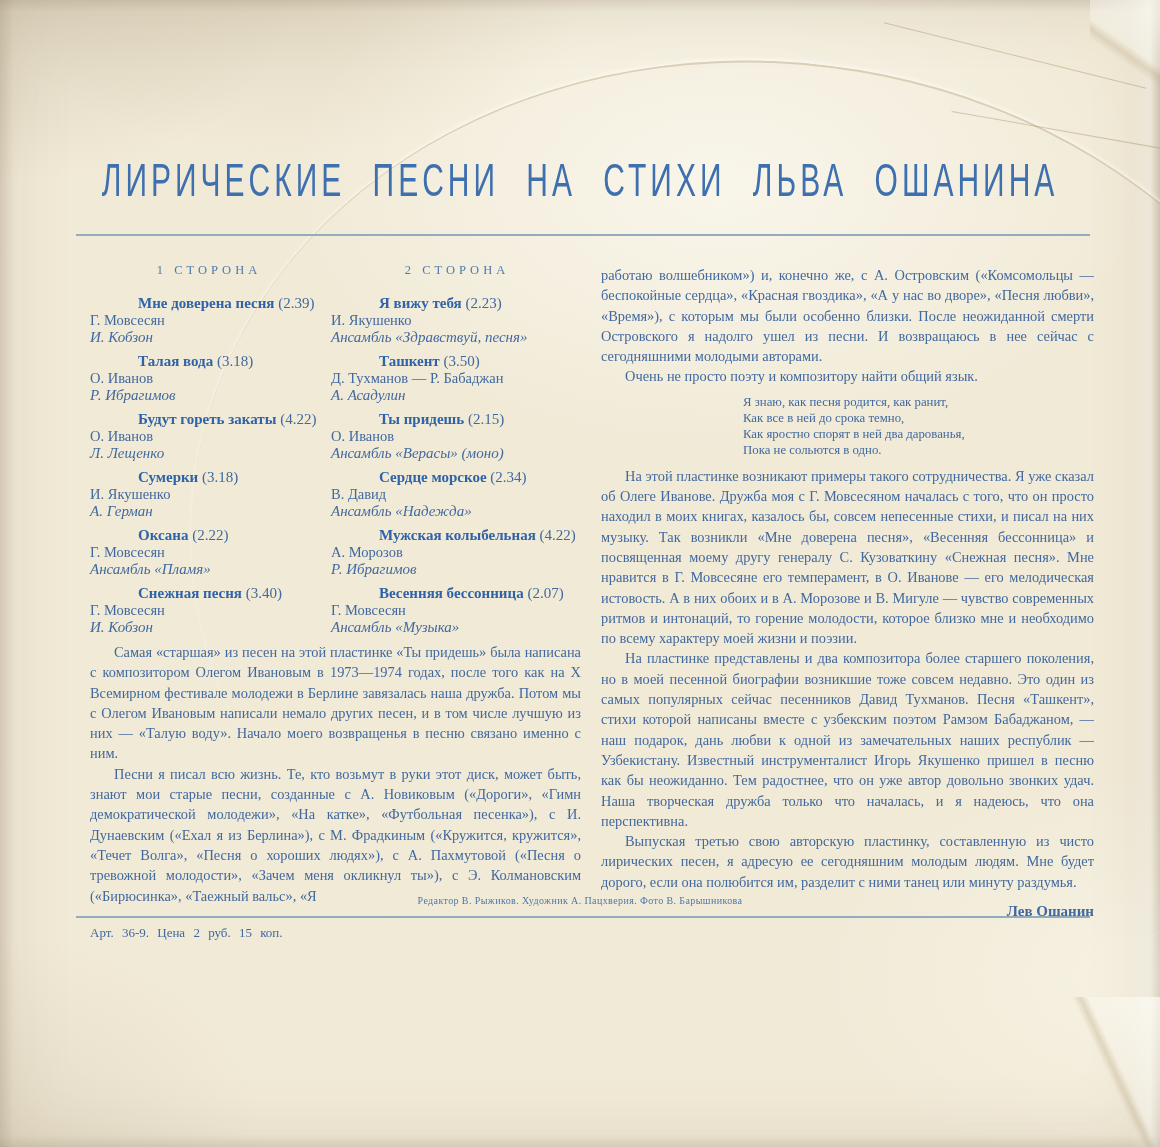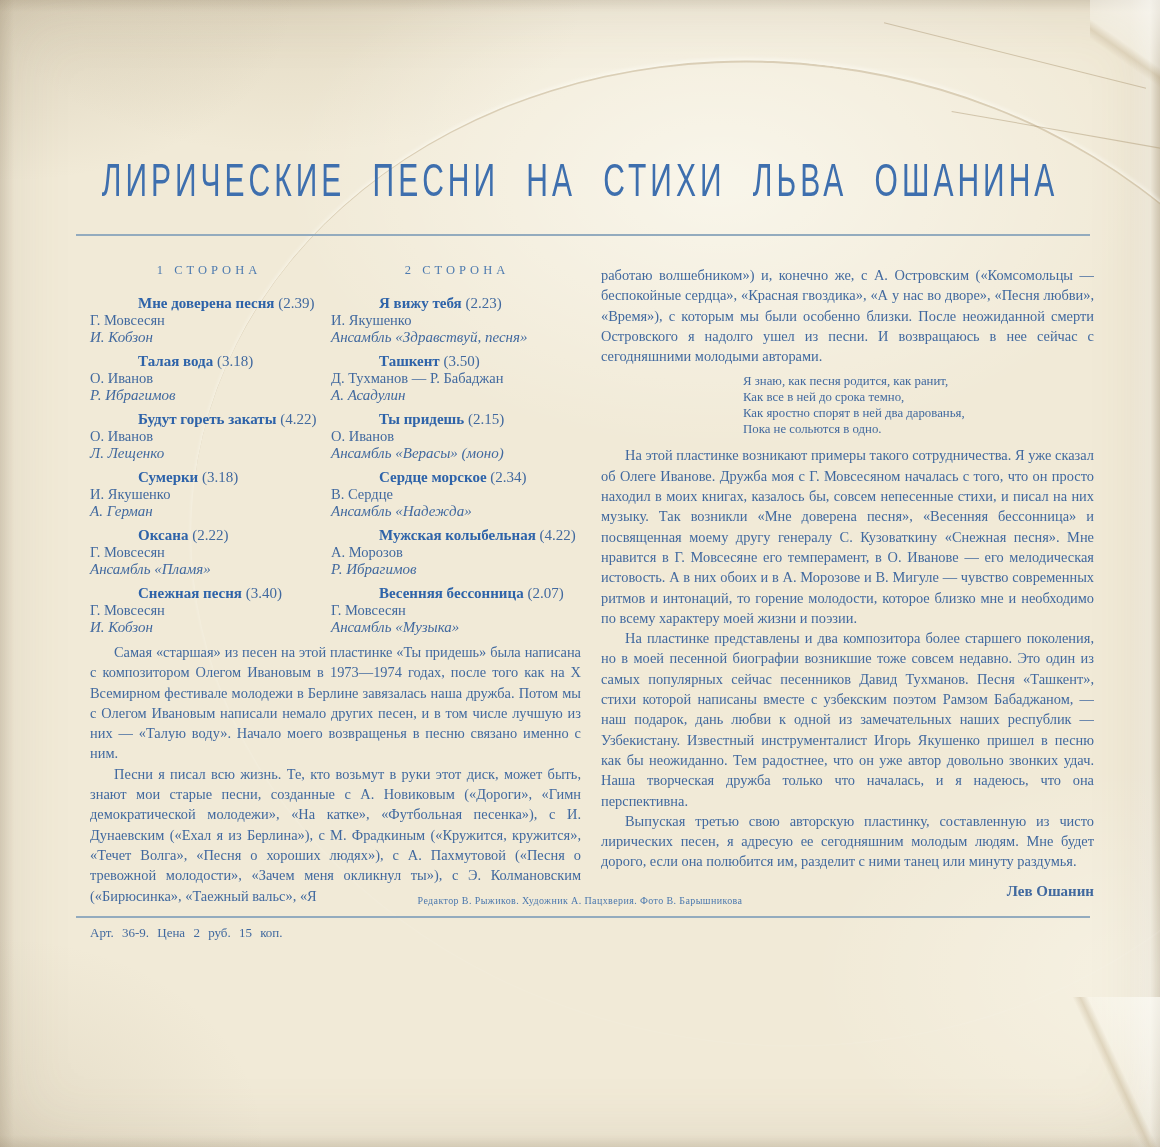--- a/index.html
+++ b/index.html
@@ -171,21 +171,21 @@
         </div>
 
         <div class="track">
           <div class="track-title"><span>Ты придешь</span> <span class="track-time">(2.15)</span></div>
           <div class="track-composer">О. Иванов</div>
           <div class="track-performer">Ансамбль «Верасы» (моно)</div>
         </div>
 
         <div class="track">
           <div class="track-title"><span>Сердце морское</span> <span class="track-time">(2.34)</span></div>
-          <div class="track-composer">В. Сердце</div>
+          <div class="track-composer">В. Давид</div>
           <div class="track-performer">Ансамбль «Надежда»</div>
         </div>
 
         <div class="track">
           <div class="track-title"><span>Мужская колыбельная</span> <span class="track-time">(4.22)</span></div>
           <div class="track-composer">А. Морозов</div>
           <div class="track-performer">Р. Ибрагимов</div>
         </div>
 
         <div class="track">
@@ -201,20 +201,21 @@
       <p class="para">Самая «старшая» из песен на этой пластинке «Ты придешь» была написана с композитором Олегом Ивановым в 1973—1974 годах, после того как на X Всемирном фестивале молодежи в Берлине завязалась наша дружба. Потом мы с Олегом Ивановым написали немало других песен, и в том числе лучшую из них — «Талую воду». Начало моего возвращенья в песню связано именно с ним.</p>
 
       <p class="para">Песни я писал всю жизнь. Те, кто возьмут в руки этот диск, может быть, знают мои старые песни, созданные с А. Новиковым («Дороги», «Гимн демократической молодежи», «На катке», «Футбольная песенка»), с И. Дунаевским («Ехал я из Берлина»), с М. Фрадкиным («Кружится, кружится», «Течет Волга», «Песня о хороших людях»), с А. Пахмутовой («Песня о тревожной молодости», «Зачем меня окликнул ты»), с Э. Колмановским («Бирюсинка», «Таежный вальс», «Я</p>
     </div>
 
   <div class="textblock right-block">
     <div class="right-before">
 
         <p class="para">работаю волшебником») и, конечно же, с А. Островским («Комсомольцы — беспокойные сердца», «Красная гвоздика», «А у нас во дворе», «Песня любви», «Время»), с которым мы были особенно близки. После неожиданной смерти Островского я надолго ушел из песни. И возвращаюсь в нее сейчас с сегодняшними молодыми авторами.</p>
 
+        <p class="para">Очень не просто поэту и композитору найти общий язык.</p>
       </div>
     <div class="poem">
 
         <div class="poem-line">Я знаю, как песня родится, как ранит,</div>
 
         <div class="poem-line">Как все в ней до срока темно,</div>
 
         <div class="poem-line">Как яростно спорят в ней два дарованья,</div>
 
         <div class="poem-line">Пока не сольются в одно.</div>

